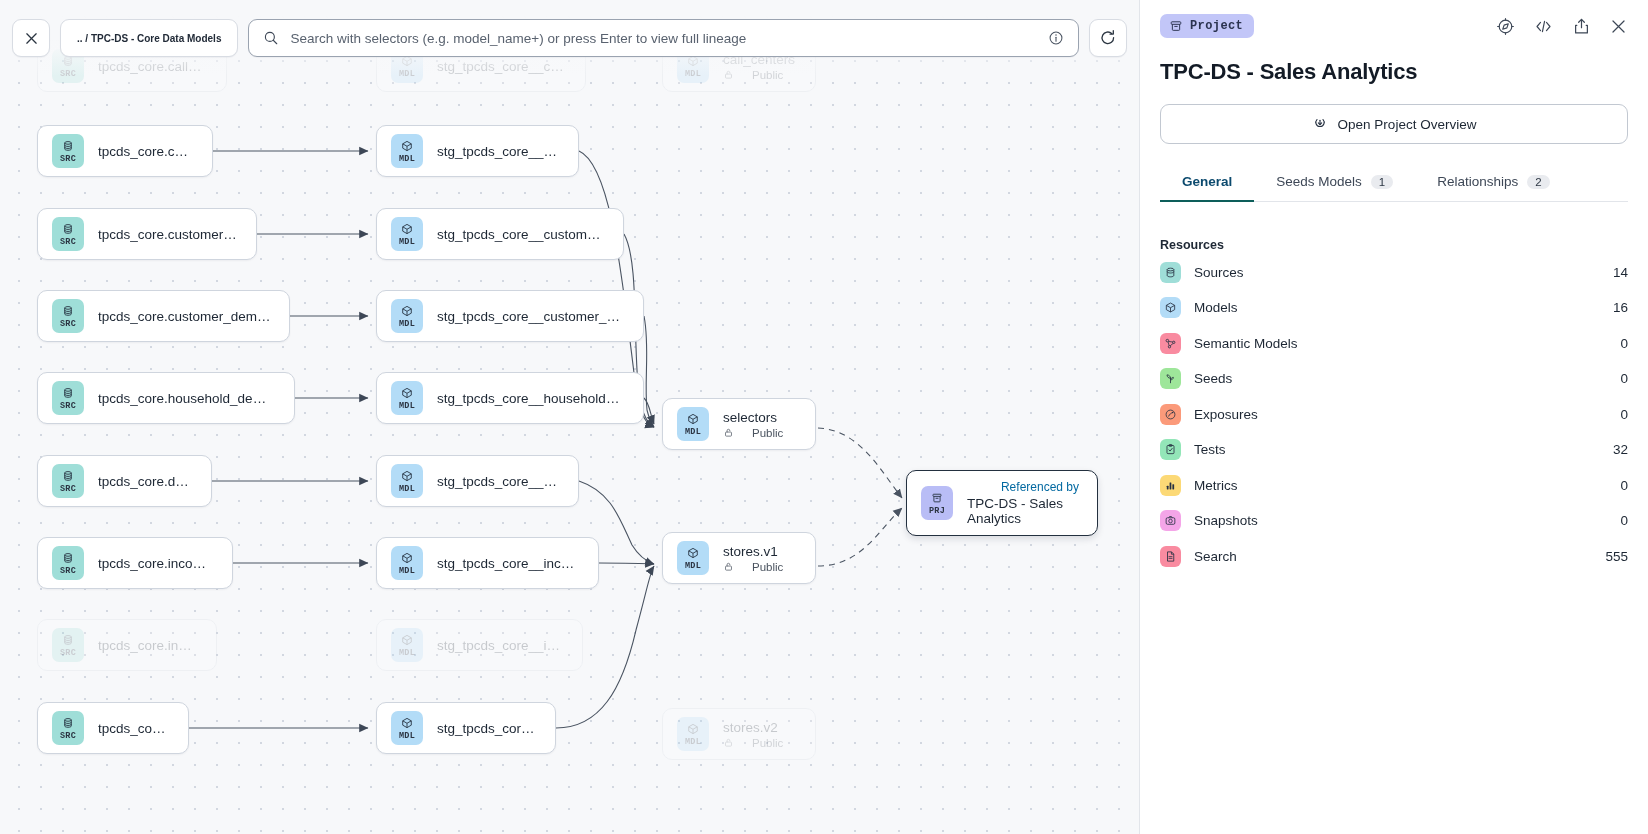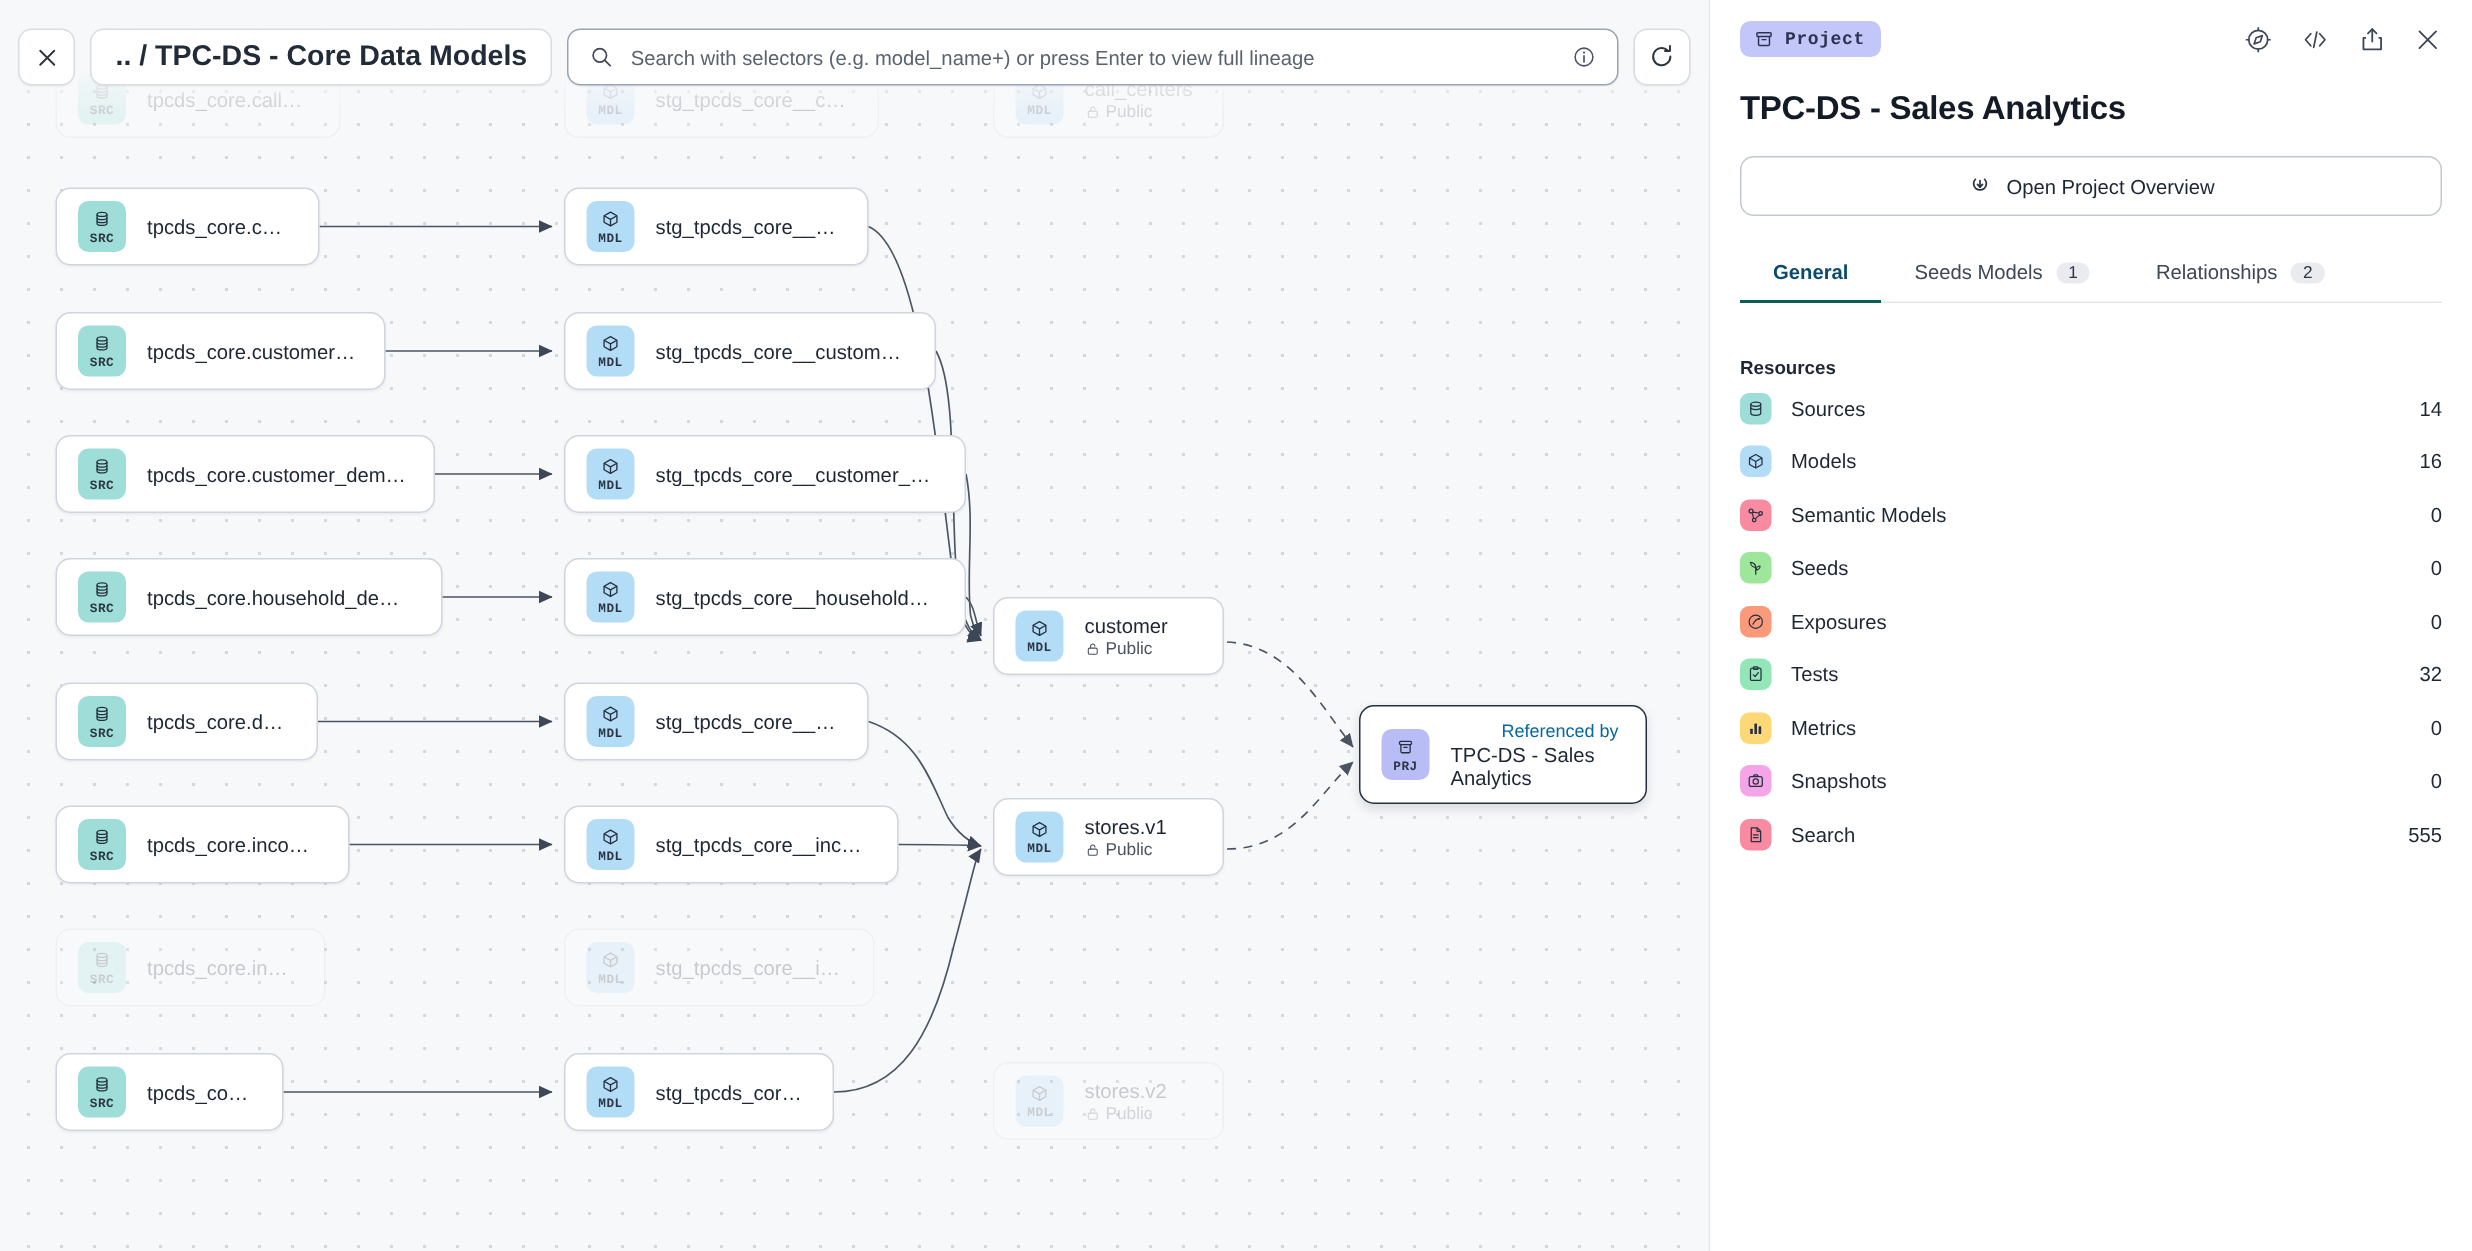--- a/index.html
+++ b/index.html
@@ -37,21 +37,21 @@
     height: 38px; min-width: 38px;
     background: #fff; border: 1px solid #d8dce3; border-radius: 9px;
     display: flex; align-items: center; justify-content: center;
     cursor: pointer; color: #3b4452;
     box-shadow: 0 1px 1px rgba(20,28,45,.04);
   }
   #breadcrumb {
     height: 38px; padding: 0 16px;
     background: #fff; border: 1px solid #d8dce3; border-radius: 9px;
     display: flex; align-items: center;
-    font-size: 19px; color: #222b38; font-weight: 600;
+    font-size: 10px; color: #222b38; font-weight: 600;
     white-space: nowrap; cursor: pointer;
     box-shadow: 0 1px 1px rgba(20,28,45,.04);
   }
   #searchbox {
     flex: 1; height: 38px;
     background: #fff; border: 1px solid #9aa3b0; border-radius: 9px;
     display: flex; align-items: center; gap: 11px; padding: 0 14px;
     box-shadow: 0 1px 1px rgba(20,28,45,.04);
   }
   #searchbox input {
@@ -86,21 +86,21 @@
   }
   .chip.src { background: #9fded8; }
   .chip.mdl { background: #b3dcf7; }
   .chip.prj { background: #b9bdf6; }
   .node .labels { display: flex; flex-direction: column; gap: 2px; min-width: 0; }
   .node .title {
     font-size: 13.5px; color: #1d2734; white-space: nowrap;
     overflow: hidden; text-overflow: ellipsis;
   }
   .node .sub {
-    font-size: 11.5px; color: #4a535f; display: flex; align-items: center; gap: 3px;
+    font-size: 11.5px; color: #4a535f; display: flex; align-items: center; gap: 18px;
   }
   .node.dim { opacity: .22; box-shadow: none; }
   .node.project {
     border: 1.6px solid #23303f; border-radius: 10px;
     box-shadow: 0 3px 7px rgba(18,26,44,.13);
   }
   .node.project .title { font-size: 12px; color: #0369a1; text-align: right; }
   .node.project .title2 { font-size: 13.5px; color: #1d2734; }
 
   #edges { position: absolute; inset: 0; z-index: 10; pointer-events: none; }
@@ -484,21 +484,21 @@
         </div>
         <div class="node" style="left: 662px; top: 398px; width: 154px; height: 52px;">
           <div class="chip mdl">
             <span class="glyph"><svg width="14" height="14" viewBox="0 0 20 20">
                 <path d="M10,3.4 L16.1,6.9 L16.1,13.1 L10,16.6 L3.9,13.1 L3.9,6.9 z" stroke="#24303f" stroke-width="1.25" fill="none" stroke-linejoin="round"></path>
                 <path d="M3.9,6.9 L10,10.4 L16.1,6.9 M10,10.4 L10,16.6" stroke="#24303f" stroke-width="1.25" fill="none" stroke-linejoin="round"></path>
               </svg></span>
             <span class="code">MDL</span>
           </div>
           <div class="labels">
-            <div class="title">customer</div>
+            <div class="title">selectors</div>
             <div class="sub">
               <svg width="11" height="11" viewBox="0 0 20 20">
                 <rect x="4.6" y="9.2" width="10.8" height="7.4" rx="1.5" stroke="#4a535f" stroke-width="1.3" fill="none"></rect>
                 <path d="M7.4,9.2 L7.4,6.8 a2.6,2.6 0 0 1 5.2,0" stroke="#4a535f" stroke-width="1.3" fill="none" stroke-linecap="round"></path>
               </svg>
               <span>Public</span>
             </div>
           </div>
         </div>
         <div class="node" style="left: 662px; top: 532px; width: 154px; height: 52px;">

